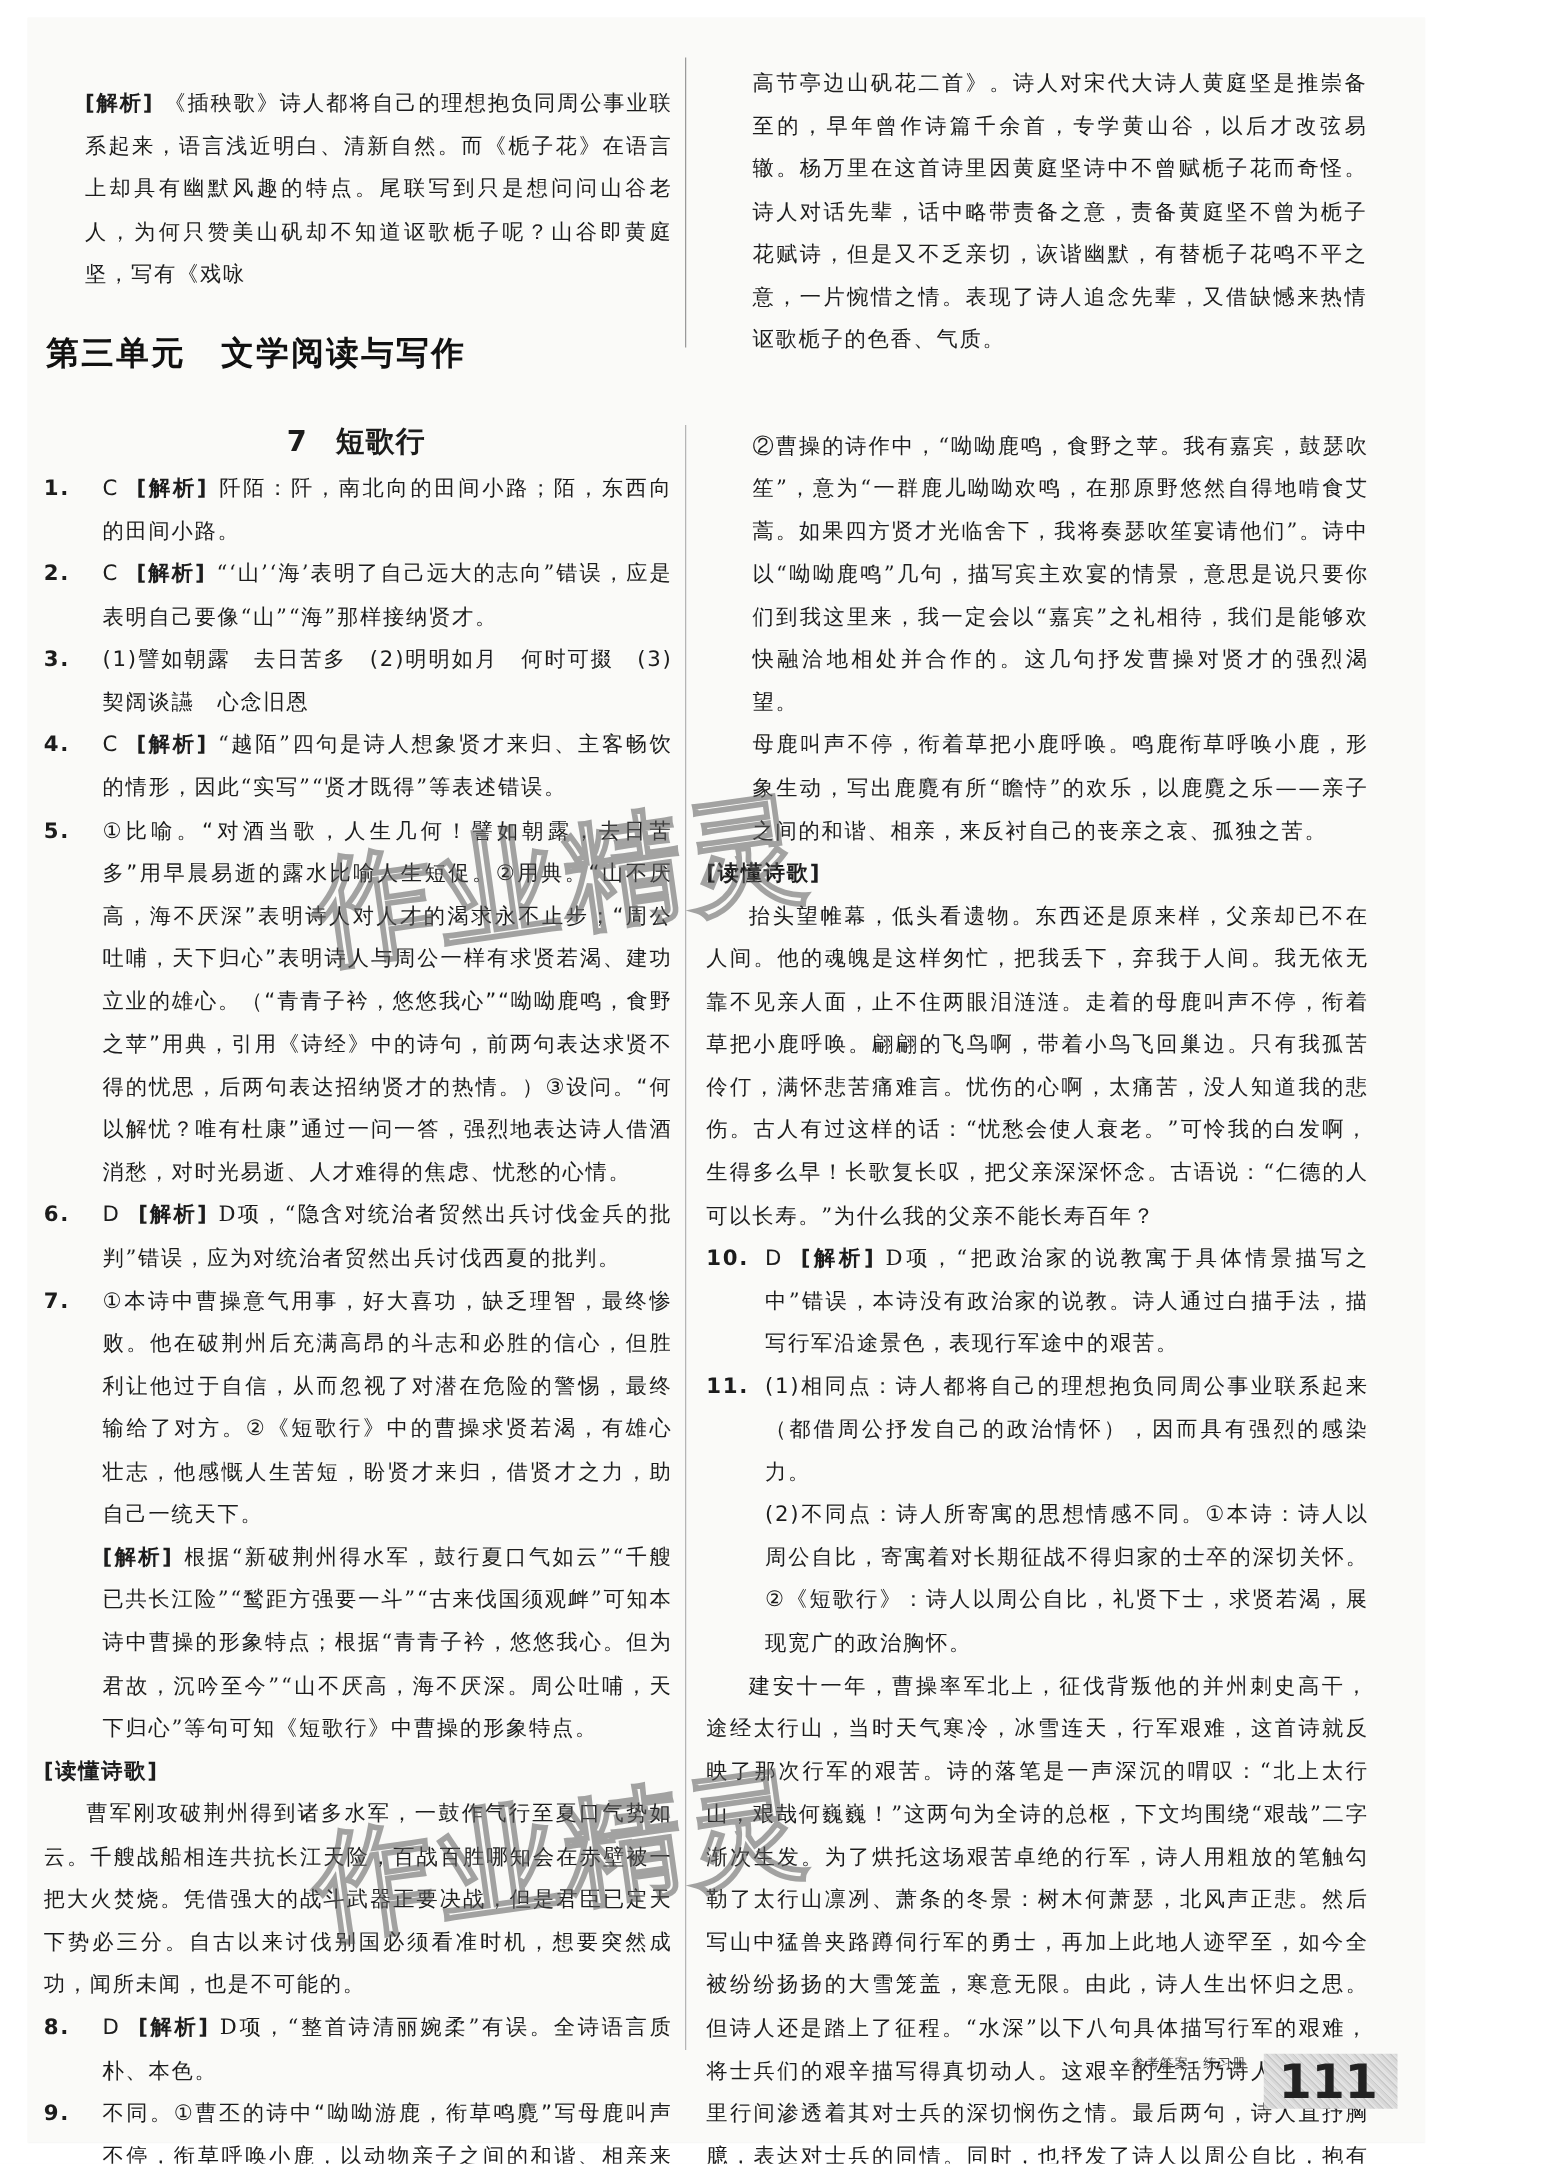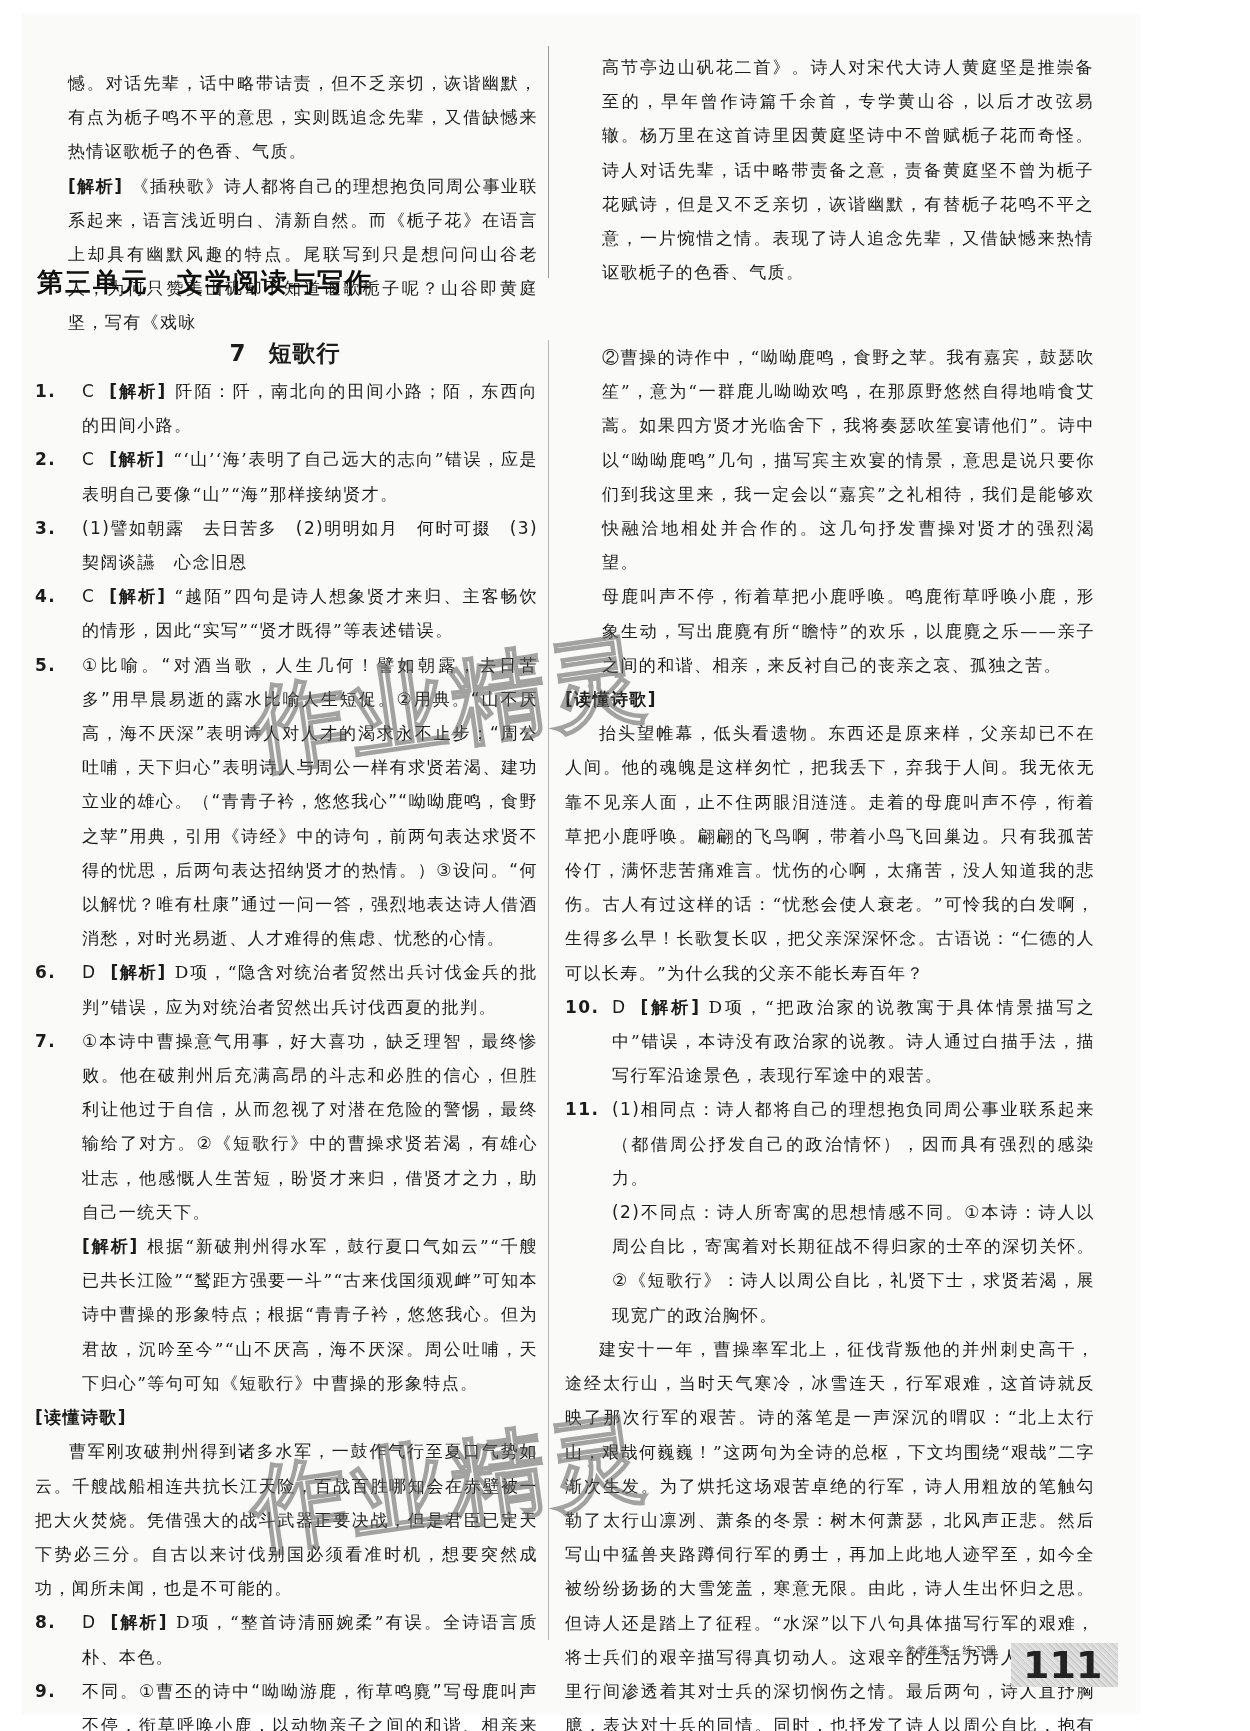--- a/index.html
+++ b/index.html
@@ -47,21 +47,20 @@
   }
 </style>
 </head>
 <body>
 
 <div class="page"></div>
 
 <div class="divider-top"></div>
 
 <div class="col" style="left:68px; top:66px; width:470px;">
-  <p>憾。对话先辈，话中略带诘责，但不乏亲切，诙谐幽默，有点为栀子鸣不平的意思，实则既追念先辈，又借缺憾来热情讴歌栀子的色香、气质。</p>
   <p><span class="tag">[解析]</span><span>《插秧歌》诗人都将自己的理想抱负同周公事业联系起来，语言浅近明白、清新自然。而《栀子花》在语言上却具有幽默风趣的特点。尾联写到只是想问问山谷老人，为何只赞美山矾却不知道讴歌栀子呢？山谷即黄庭坚，写有《戏咏</span></p>
 </div>
 
 <div class="col" style="left:602px; top:50px; width:492px;">
   <p>高节亭边山矾花二首》。诗人对宋代大诗人黄庭坚是推崇备至的，早年曾作诗篇千余首，专学黄山谷，以后才改弦易辙。杨万里在这首诗里因黄庭坚诗中不曾赋栀子花而奇怪。诗人对话先辈，话中略带责备之意，责备黄庭坚不曾为栀子花赋诗，但是又不乏亲切，诙谐幽默，有替栀子花鸣不平之意，一片惋惜之情。表现了诗人追念先辈，又借缺憾来热情讴歌栀子的色香、气质。</p>
 </div>
 
 <div class="unit-title">
   <span>第三单元</span><span class="gap"></span><span>文学阅读与写作</span>
 </div>

